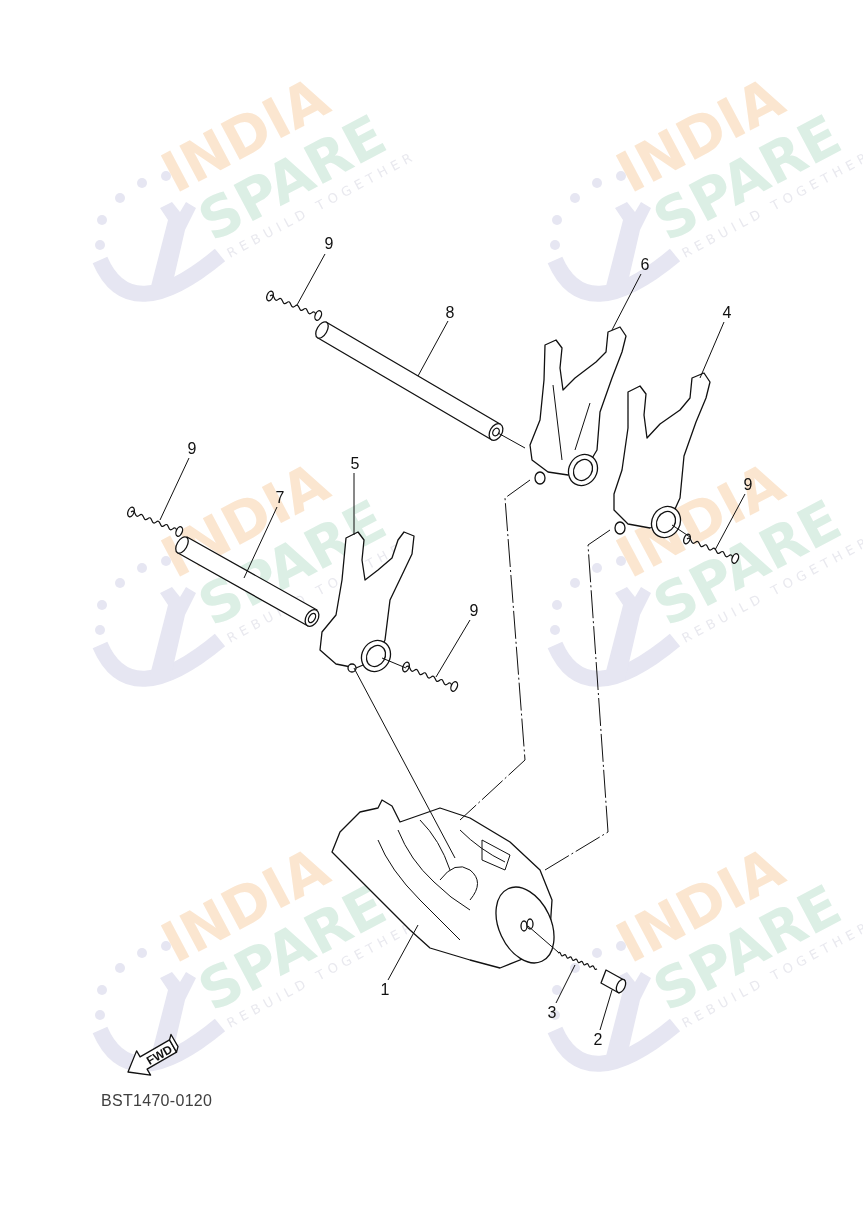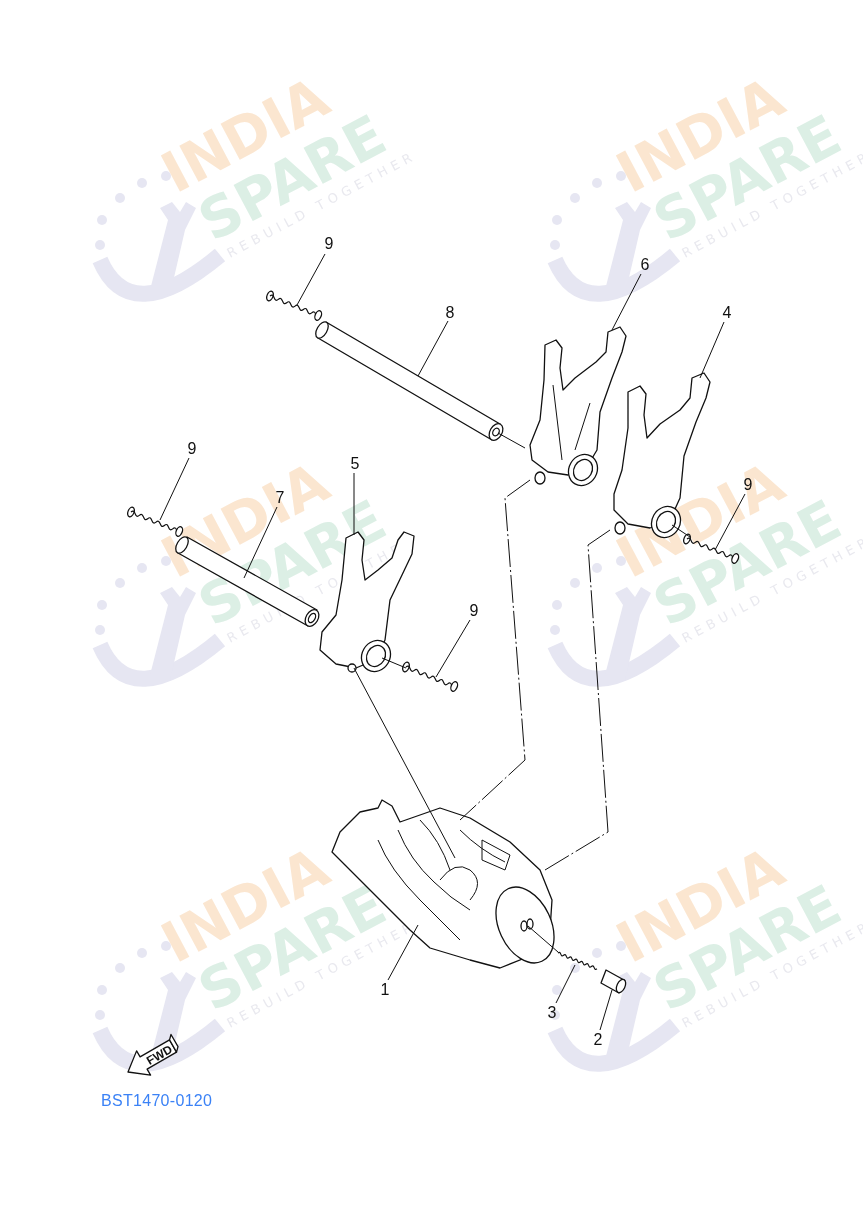--- a/index.html
+++ b/index.html
@@ -4,21 +4,21 @@
 <style>
   html,body{margin:0;padding:0;background:#ffffff;}
   body{width:863px;height:1223px;position:relative;overflow:hidden;font-family:"Liberation Sans",sans-serif;}
   .wm{position:absolute;pointer-events:none;}
   .wm svg{overflow:visible}
   .wm-text1{font-family:"DejaVu Sans",sans-serif;font-weight:bold;font-size:56px;fill:#fbe6d0;}
   .wm-text2{font-family:"DejaVu Sans",sans-serif;font-weight:bold;font-size:56px;fill:#dcefe5;}
   .wm-text3{font-family:"DejaVu Sans",sans-serif;font-size:13px;letter-spacing:5px;fill:#e9e9ef;}
   #diagram{position:absolute;left:0;top:0;}
   .lbl{position:absolute;font-size:16px;color:#111;line-height:1;transform:translate(-50%,-50%);}
-  .code{position:absolute;left:101px;top:1092px;font-size:16px;color:#3b82f6;letter-spacing:0.3px;}
+  .code{position:absolute;left:101px;top:1092px;font-size:16px;color:#404040;letter-spacing:0.3px;}
   .part{fill:#ffffff;stroke:#111;stroke-width:1.3;stroke-linejoin:round;}
   .ln{stroke:#111;stroke-width:1;fill:none;}
   .dash{stroke:#111;stroke-width:1;fill:none;stroke-dasharray:28 3 2 3;}
   .spring{fill:none;stroke:#111;stroke-width:1.2;}
 </style>
 </head>
 <body>
 
 <div class="wm" style="left:90px;top:80px;">
   <svg width="320" height="240">

